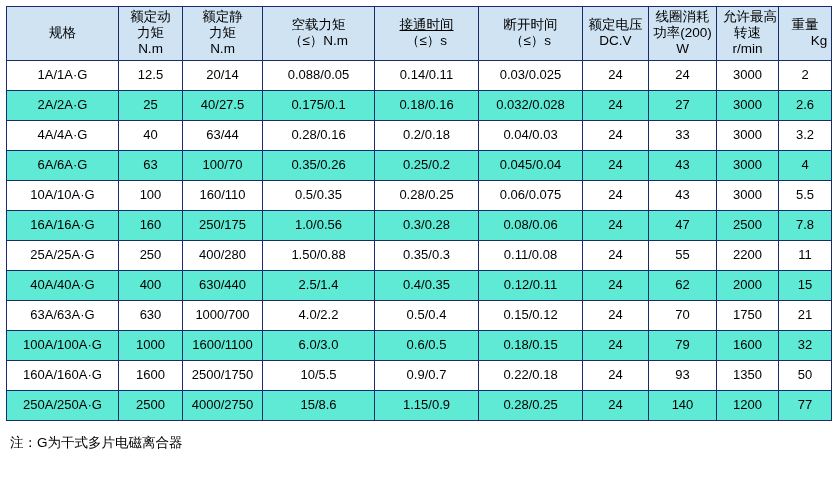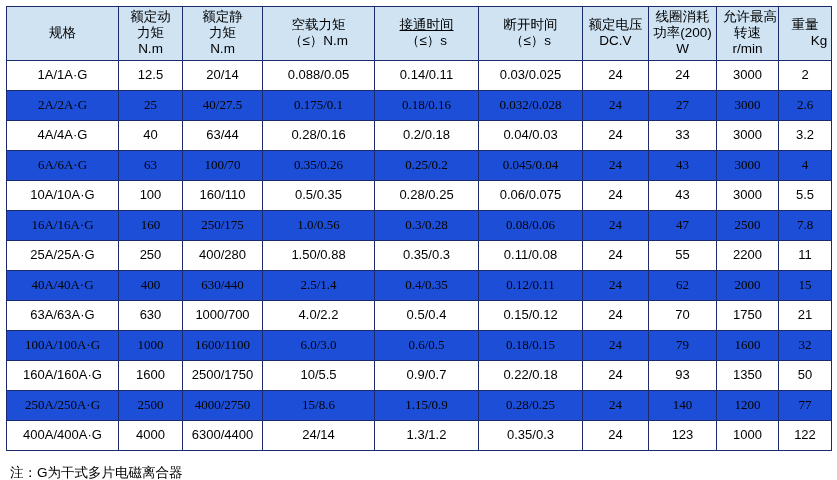--- a/index.html
+++ b/index.html
@@ -43,22 +43,21 @@
     font-size: 13.5px;
     line-height: 1.2;
   }
   table.spec tbody td {
     height: 25px;
   }
   tbody tr.odd td {
     background: #ffffff;
   }
   tbody tr.even td {
-    background: #1d4ed8;
-    font-family: Liberation Serif, serif;
+    background: #5eead4;
   }
   .col-0 { width: 112px; }
   .col-1 { width: 64px; }
   .col-2 { width: 80px; }
   .col-3 { width: 112px; }
   .col-4 { width: 104px; }
   .col-5 { width: 104px; }
   .col-6 { width: 66px; }
   .col-7 { width: 68px; }
   .col-8 { width: 62px; }
@@ -275,32 +274,20 @@
           <td>2500</td>
           <td>4000/2750</td>
           <td>15/8.6</td>
           <td>1.15/0.9</td>
           <td>0.28/0.25</td>
           <td>24</td>
           <td>140</td>
           <td>1200</td>
           <td>77</td>
         </tr>
-        <tr class="odd">
-          <td>400A/400A·G</td>
-          <td>4000</td>
-          <td>6300/4400</td>
-          <td>24/14</td>
-          <td>1.3/1.2</td>
-          <td>0.35/0.3</td>
-          <td>24</td>
-          <td>123</td>
-          <td>1000</td>
-          <td>122</td>
-        </tr>
       </tbody>
   </table>
 
   <div class="notes">
     <div class="note-cn">注：G为干式多片电磁离合器</div>
 
   </div>
 </div>
 
 </body></html>

